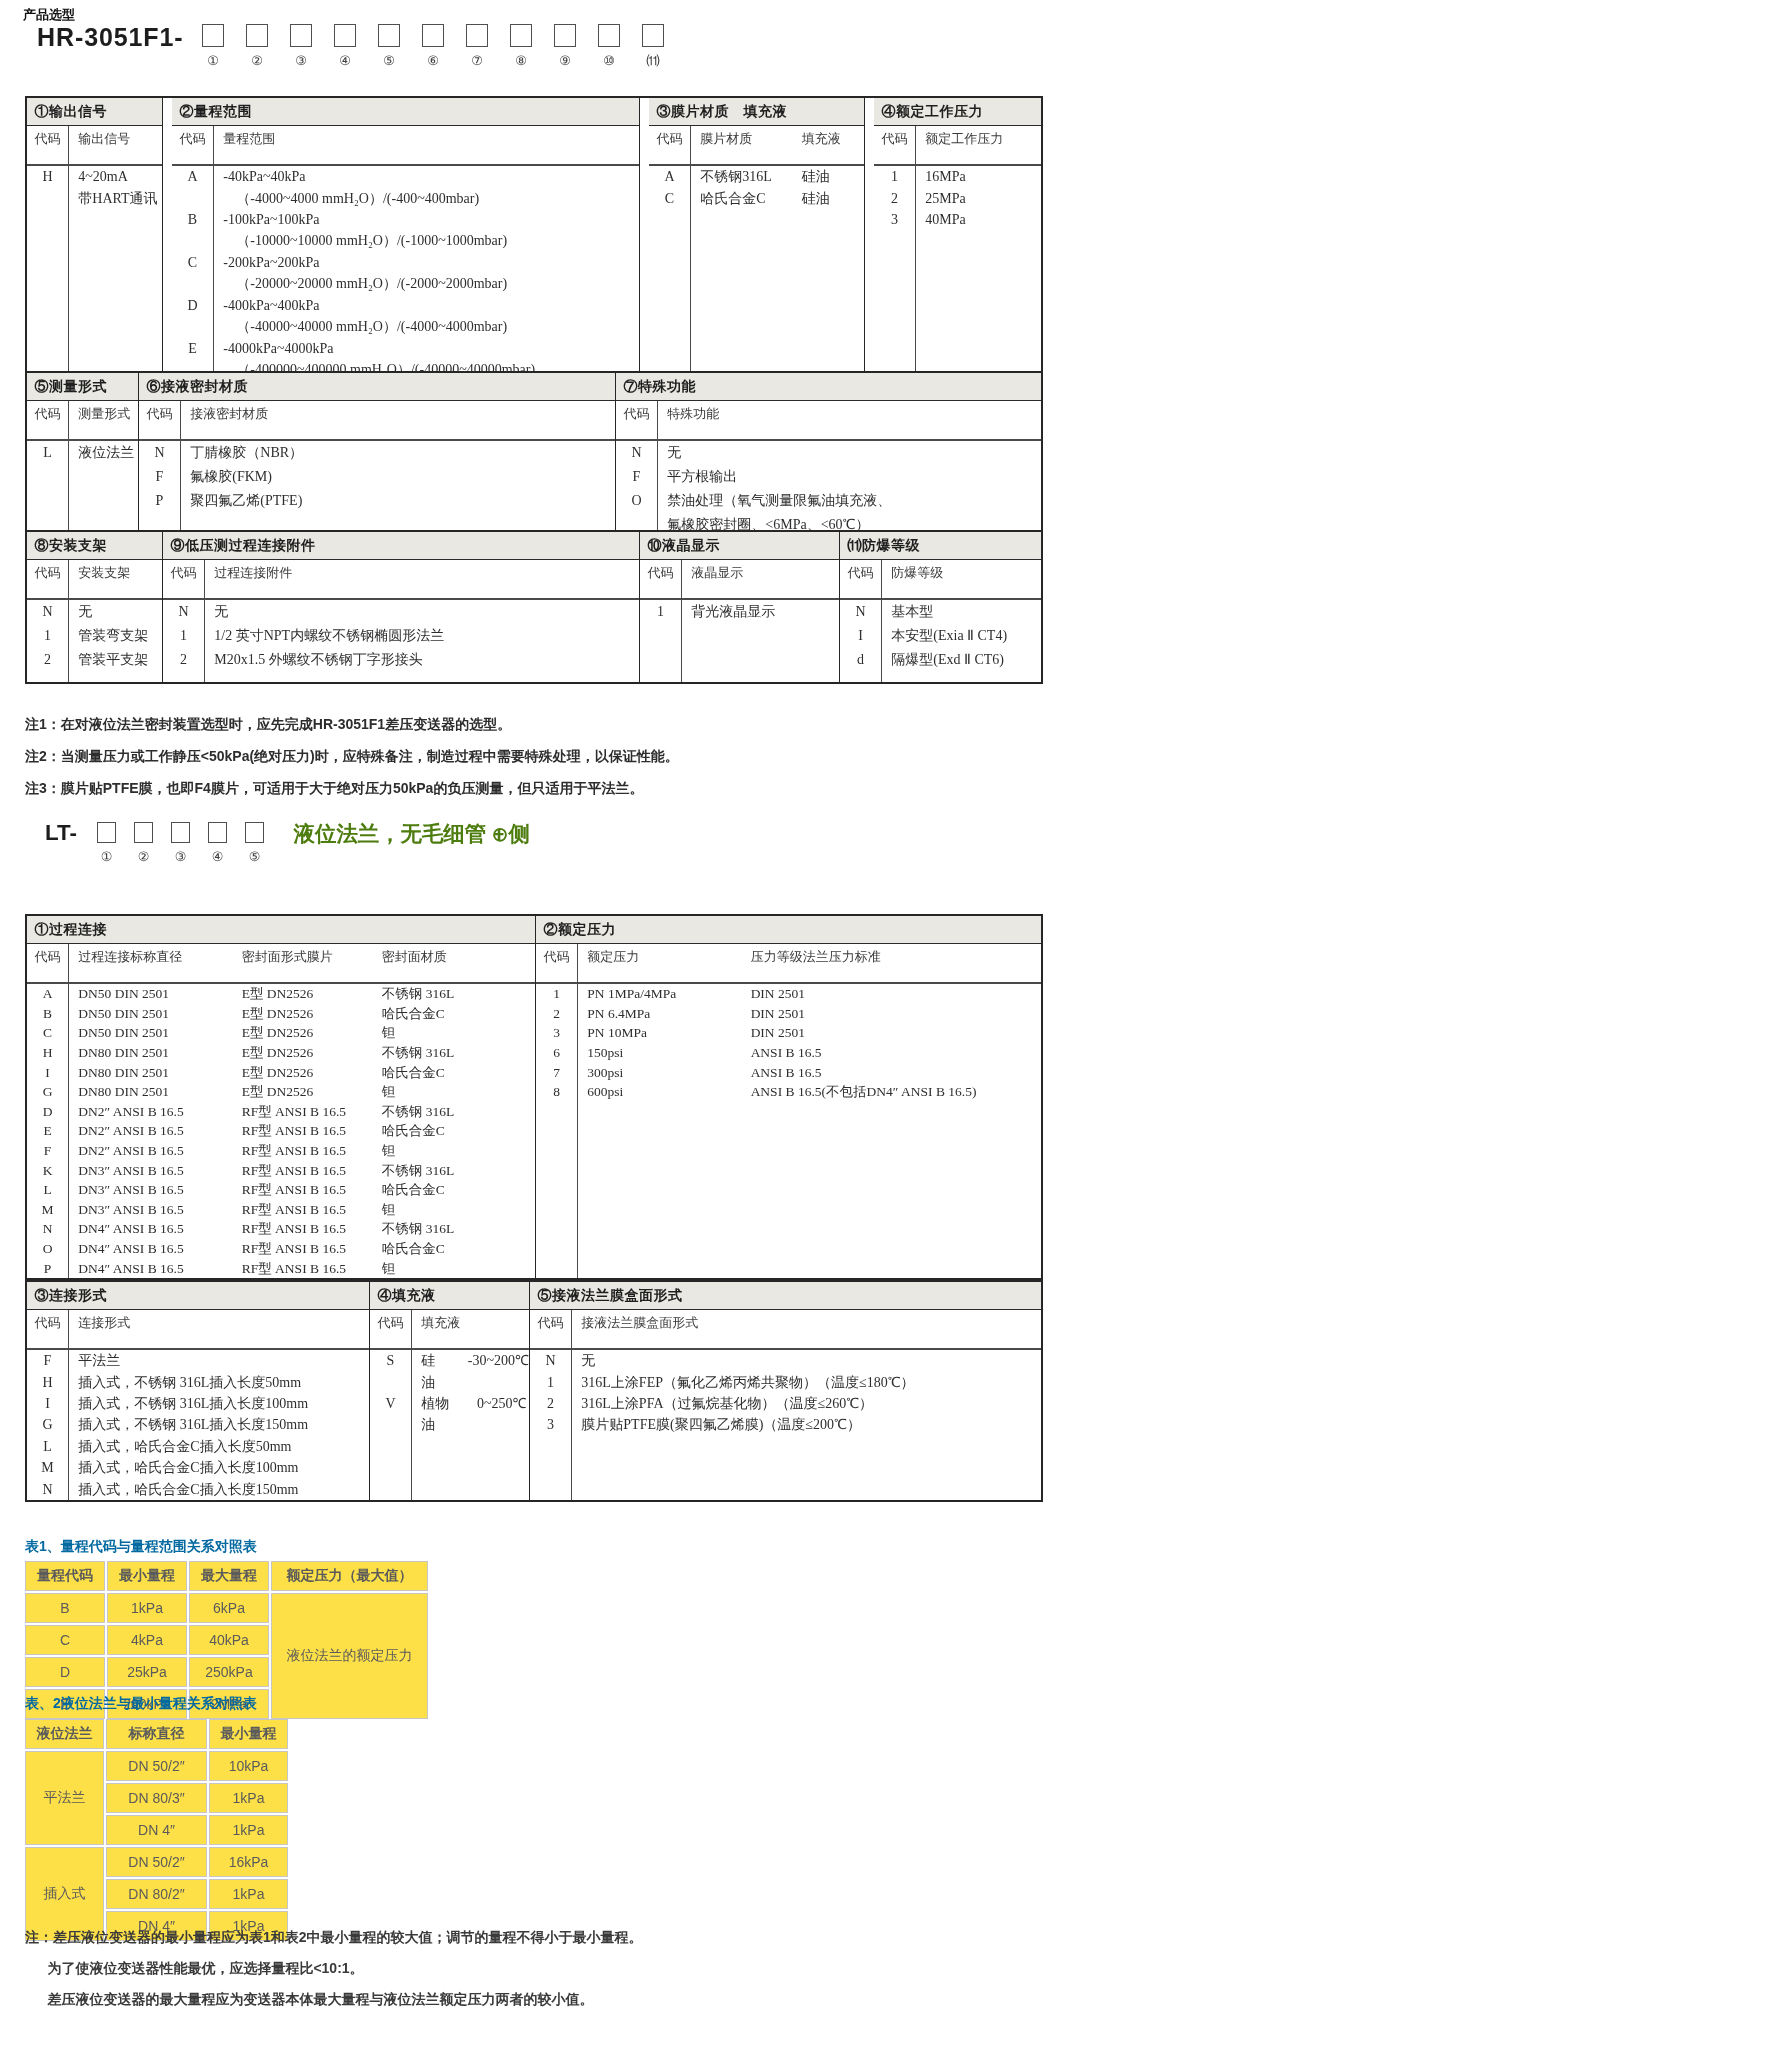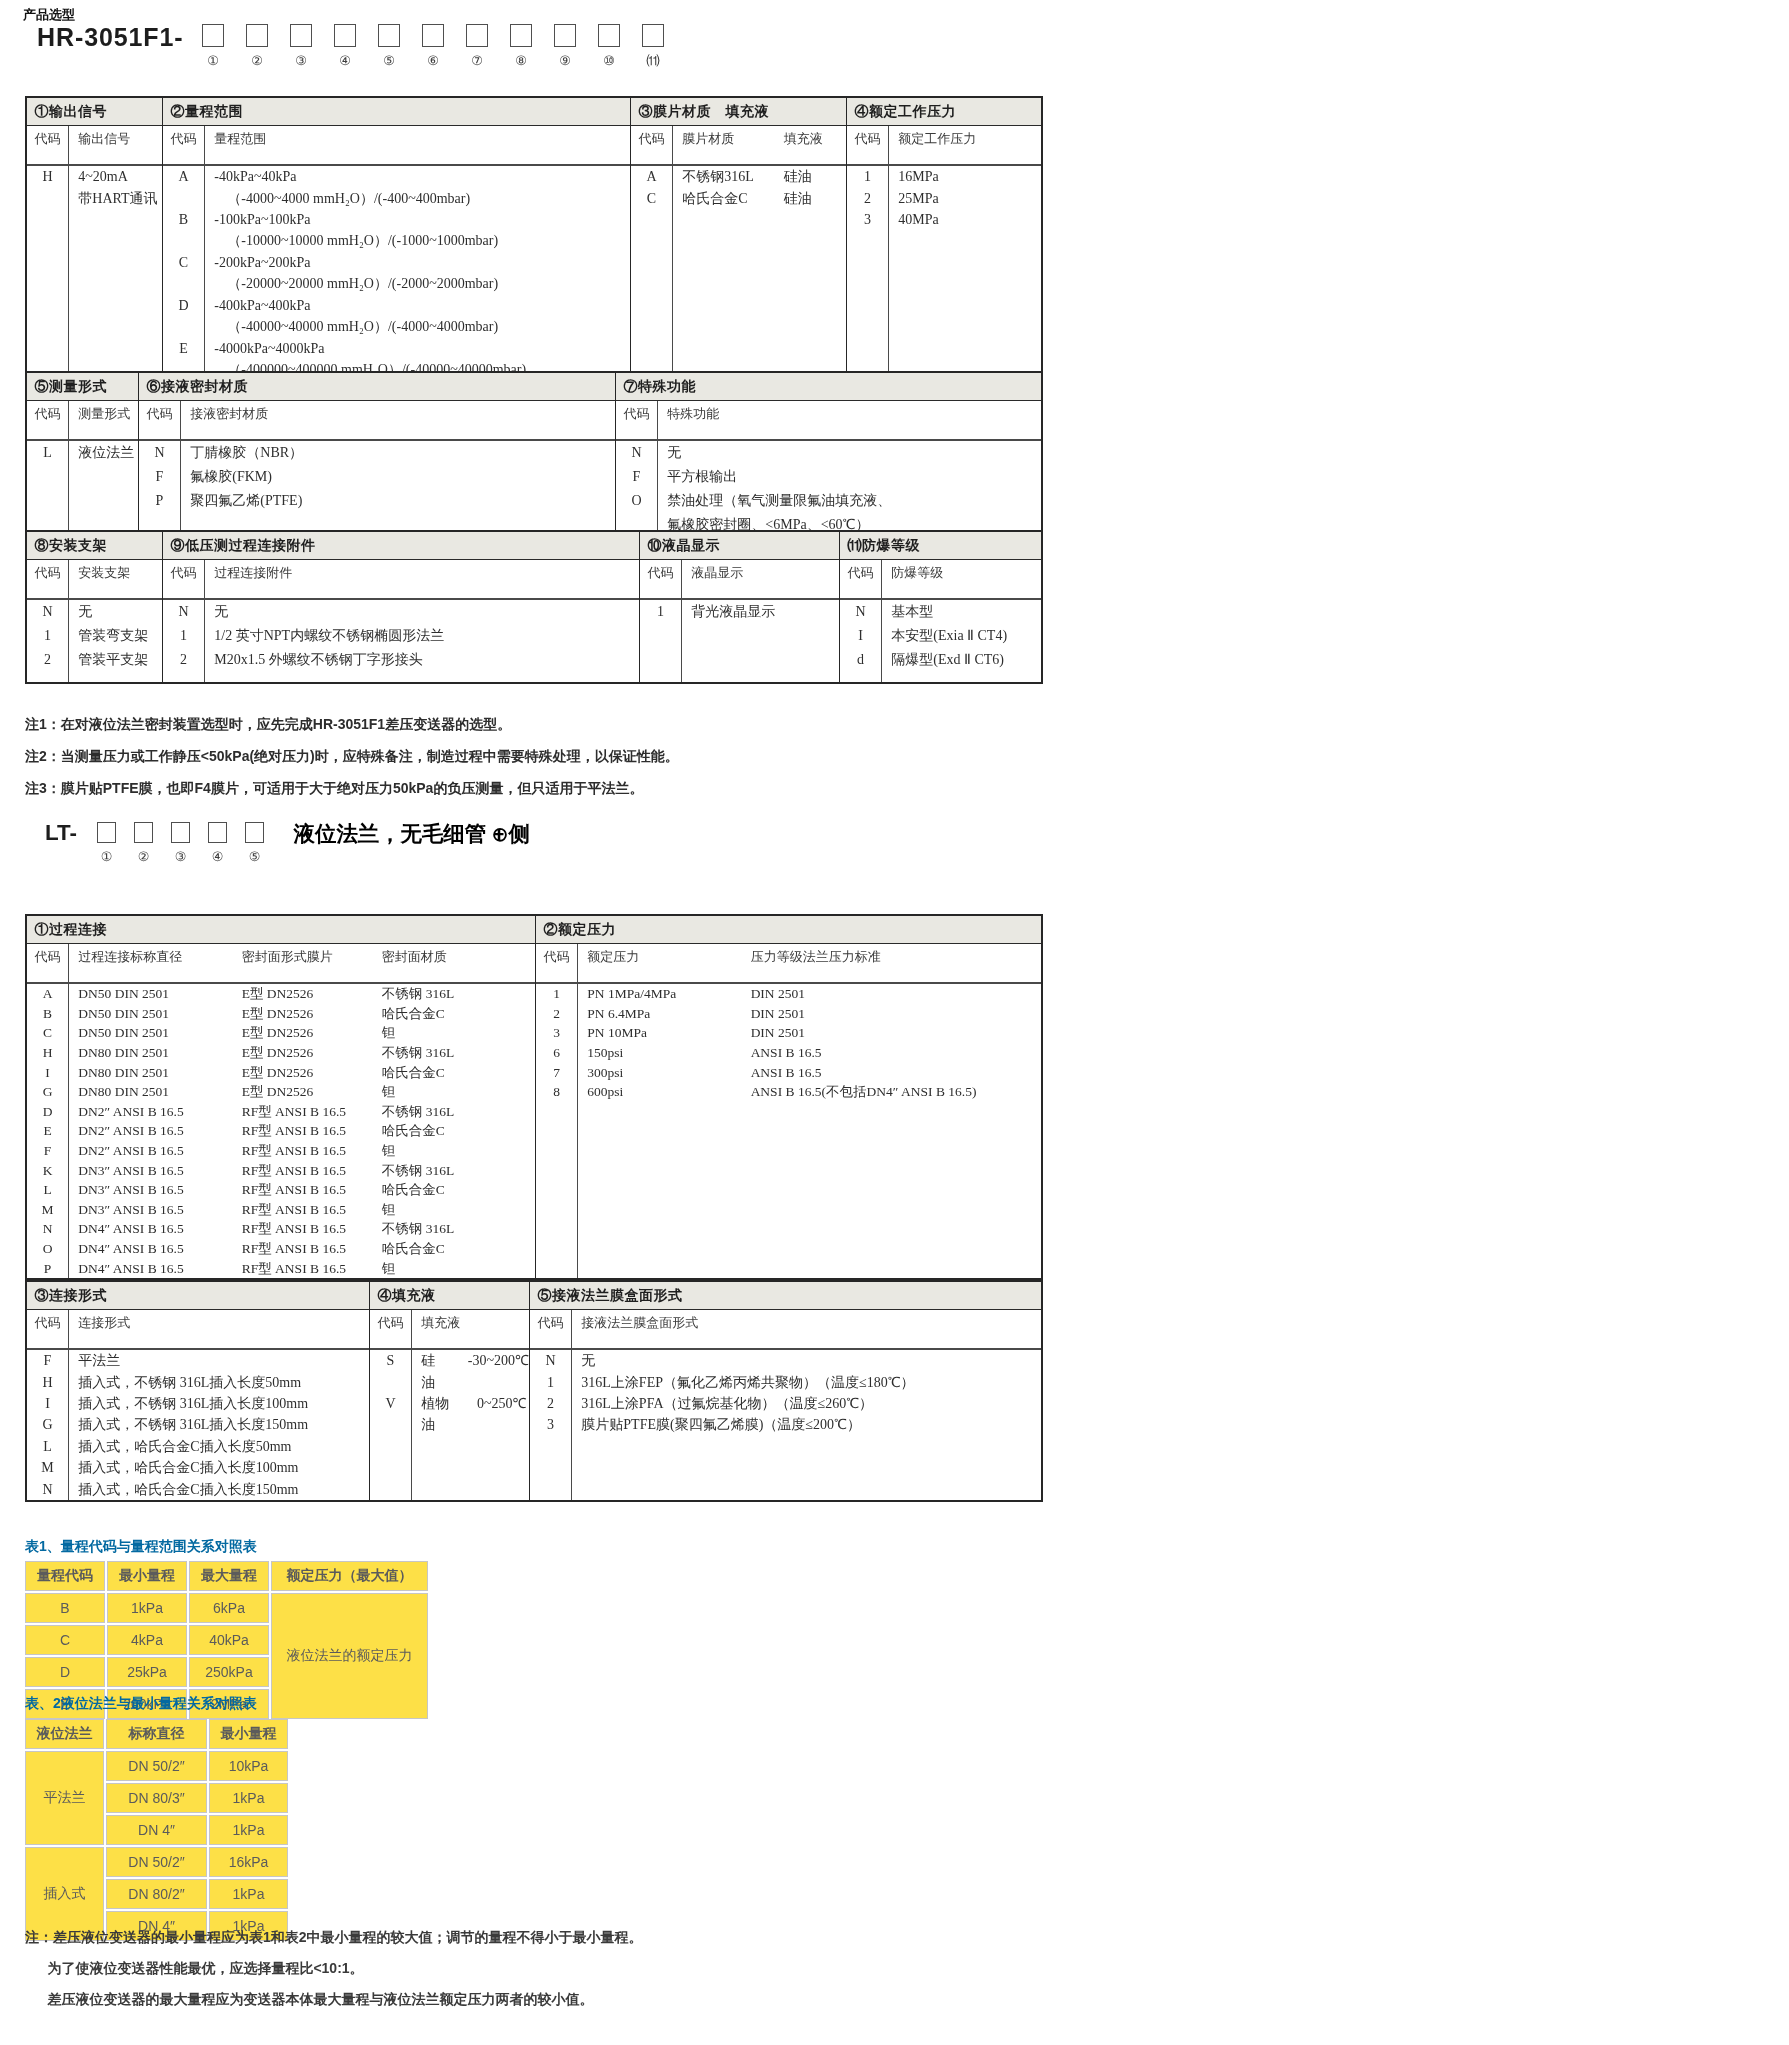--- a/index.html
+++ b/index.html
@@ -16,24 +16,24 @@
   .box-unit{width:44px;display:flex;flex-direction:column;align-items:center;}
   .box{width:19.6px;height:20.5px;border:1.9px solid #4f4f4f;background:#fff;}
   .pos{margin-top:6.5px;font-size:13px;color:#3c3c3c;line-height:15px;}
   
   .model2-row{left:45px;top:822px;display:flex;align-items:flex-start;}
   .model2-prefix{font-family:"Liberation Sans",sans-serif;font-weight:bold;
                  font-size:22.4px;line-height:22.4px;color:#1d1d1d;}
   .boxes2{display:flex;margin-left:11.2px;}
   .box-unit2{width:37px;display:flex;flex-direction:column;align-items:center;}
   .box2{width:17.7px;height:18.6px;border:1.9px solid #4f4f4f;background:#fff;}
-  .lt-suffix{margin-left:20.5px;font-weight:bold;font-size:21.4px;line-height:24px;color:#000000;}
+  .lt-suffix{margin-left:20.5px;font-weight:bold;font-size:21.4px;line-height:24px;color:#4d7c0f;}
   
   .band{left:25px;width:1018px;border:2.8px solid #262626;display:flex;background:#fff;box-sizing:border-box;}
-  .b1{top:96px;min-height:269px;}
+  .b1{top:96px;min-height:269px;gap:9px;}
   .b2{top:371px;min-height:152px;}
   .b3{top:530px;min-height:154px;}
   .lt1{top:914px;min-height:351px;}
   .lt2{top:1280px;min-height:208px;}
   .sec{display:flex;flex-direction:column;border-right:1.9px solid #262626;box-sizing:border-box;}
   .sec:last-child{border-right:none;}
   .sec-title{background:#e9e8e2;border-bottom:1.9px solid #2a2a2a;font-weight:bold;
              font-size:14px;color:#1f1f1f;padding:4.7px 7.5px 3.7px;letter-spacing:0.5px;line-height:18.6px;}
   .row{display:flex;}
   .sub{border-bottom:2.8px double #4a4a4a;font-size:13px;color:#3a3a3a;}

